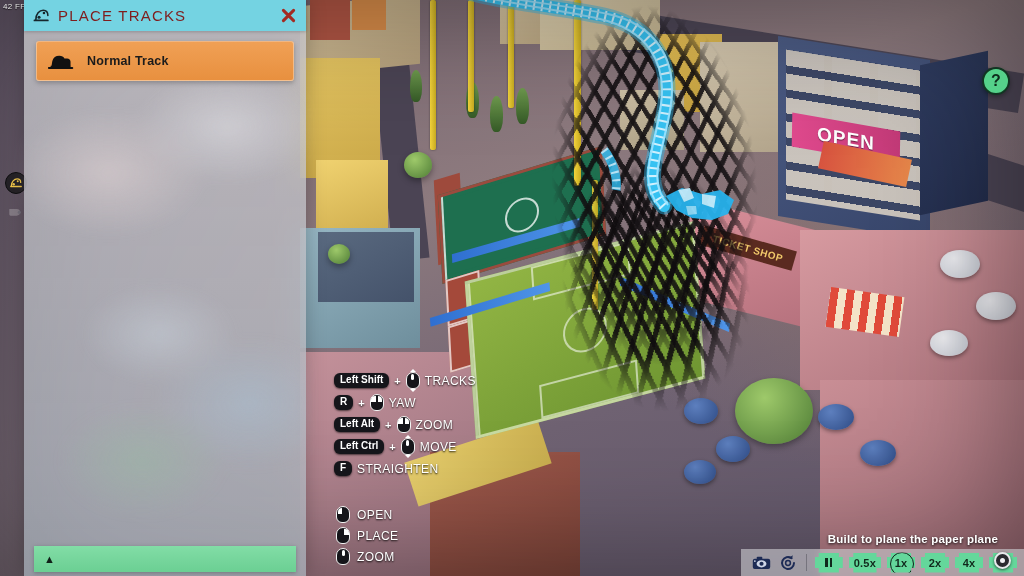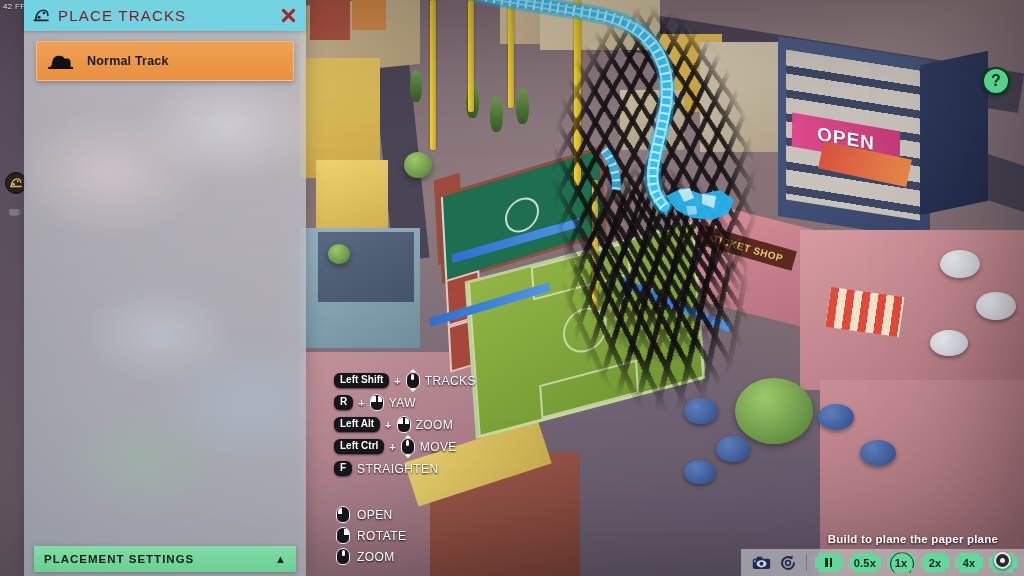--- a/index.html
+++ b/index.html
@@ -408,21 +408,20 @@
             <path d="M1 19 h27" stroke="#111" stroke-width="2.3" stroke-linecap="round"></path>
             <path d="M4 17 L5 11 C6 7 9 5 13 5 C16 5 18 6 19 8 L22 8 C24.5 8 26 9.5 26 12 L26 17 z" fill="#111"></path>
             <rect x="3" y="16.5" width="23" height="1.6" fill="#111"></rect>
           </svg>
         </div>
         <div class="ti-label">Normal Track</div>
       </div>
     </div>
 
     <div class="placement-bar">
-      <div class="pb-label">PLACEMENT SETTINGS</div>
       <div class="pb-caret">▲</div>
     </div>
   </div>
 
   <div class="help-btn">
     <span>?</span>
   </div>
 
   <div class="hints">
 
@@ -485,21 +484,21 @@
         <span class="mouse-body"></span>
           <span class="mouse-l"></span>
       </span>
       <span class="hint-label">OPEN</span>
     </div>
     <div class="mouse-row">
       <span class="mouse-ico">
         <span class="mouse-body"></span>
           <span class="mouse-r"></span>
       </span>
-      <span class="hint-label">ROTATE</span>
+      <span class="hint-label">PLACE</span>
     </div>
     <div class="mouse-row">
       <span class="mouse-ico">
         <span class="mouse-body"></span>
           <span class="mouse-w"></span>
       </span>
       <span class="hint-label">ZOOM</span>
     </div>
   </div>
 

